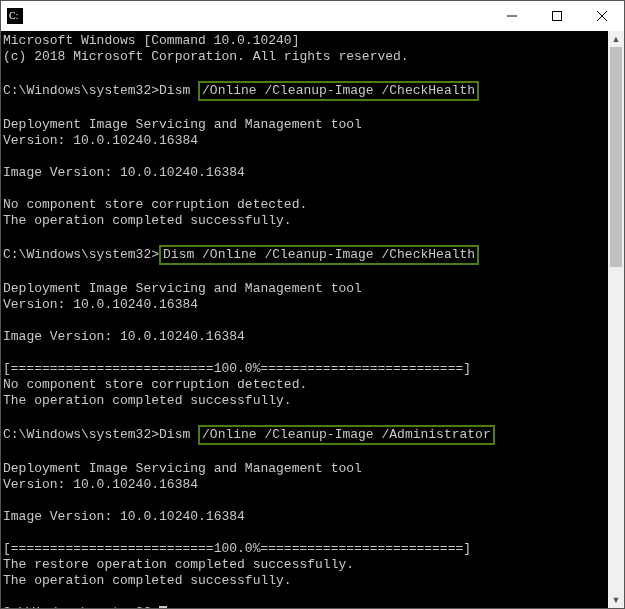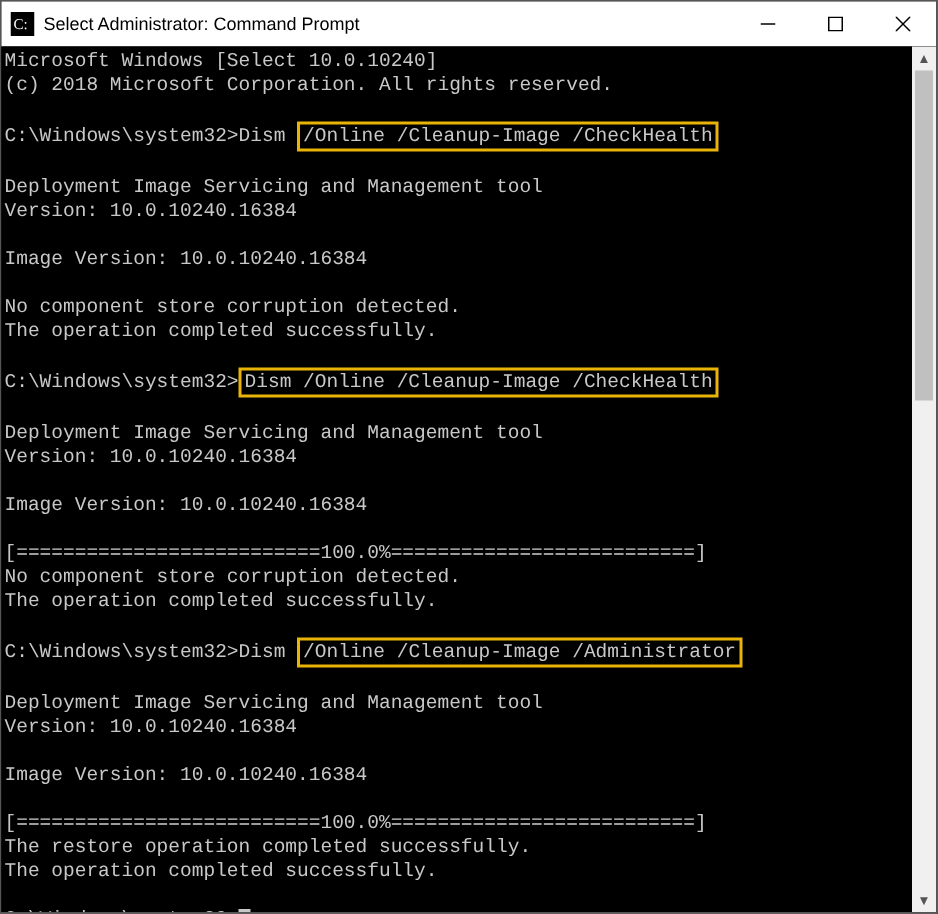--- a/index.html
+++ b/index.html
@@ -79,21 +79,21 @@
   .scroll-up { top: 0; }
   .scroll-down { bottom: 0; }
   .scroll-thumb {
     position: absolute;
     left: 2px; width: 12px;
     top: 16px; height: 220px;
     background: #c0c0c0;
   }
   
   .hl {
-    border: 2px solid #eab308;
+    border: 2px solid #4d7c0f;
     padding: 0 2px;
     display: inline-block;
   }
   .cursor {
     display: inline-block;
     width: 8px;
     height: 14px;
     background: #c8c8c8;
     vertical-align: text-bottom;
   }
@@ -103,42 +103,41 @@
 
 <div class="window">
 
   <div class="titlebar">
     <span class="icon">
       <svg width="16" height="16" viewBox="0 0 16 16">
         <rect x="0" y="0" width="16" height="16" fill="#000"></rect>
         <text x="2" y="11" font-size="10" font-family="Consolas" fill="#fff">C:</text>
       </svg>
     </span>
-    <span class="title">Select Administrator: Command Prompt</span>
     <span class="spacer"></span>
     <div class="ctrl">
       <svg width="10" height="10" viewBox="0 0 10 10">
           <line x1="0" y1="5" x2="10" y2="5" stroke="#000" stroke-width="1"></line>
         </svg>
     </div>
     <div class="ctrl">
       <svg width="10" height="10" viewBox="0 0 10 10">
           <rect x="0.5" y="0.5" width="9" height="9" fill="none" stroke="#000" stroke-width="1"></rect>
         </svg>
     </div>
     <div class="ctrl close">
       <svg width="10" height="10" viewBox="0 0 10 10">
           <line x1="0" y1="0" x2="10" y2="10" stroke="#000" stroke-width="1"></line>
           <line x1="10" y1="0" x2="0" y2="10" stroke="#000" stroke-width="1"></line>
         </svg>
     </div>
   </div>
 
   <div class="terminal-wrap">
-    <div class="terminal"><span>Microsoft Windows [Select 10.0.10240]</span>
+    <div class="terminal"><span>Microsoft Windows [Command 10.0.10240]</span>
 <span>(c) 2018 Microsoft Corporation. All rights reserved.</span>
 
 <span>C:\Windows\system32&gt;</span><span>Dism </span><span class="hl">/Online /Cleanup-Image /CheckHealth</span>
 
 <span>Deployment Image Servicing and Management tool</span>
 <span>Version: 10.0.10240.16384</span>
 
 <span>Image Version: 10.0.10240.16384</span>
 
 <span>No component store corruption detected.</span>

